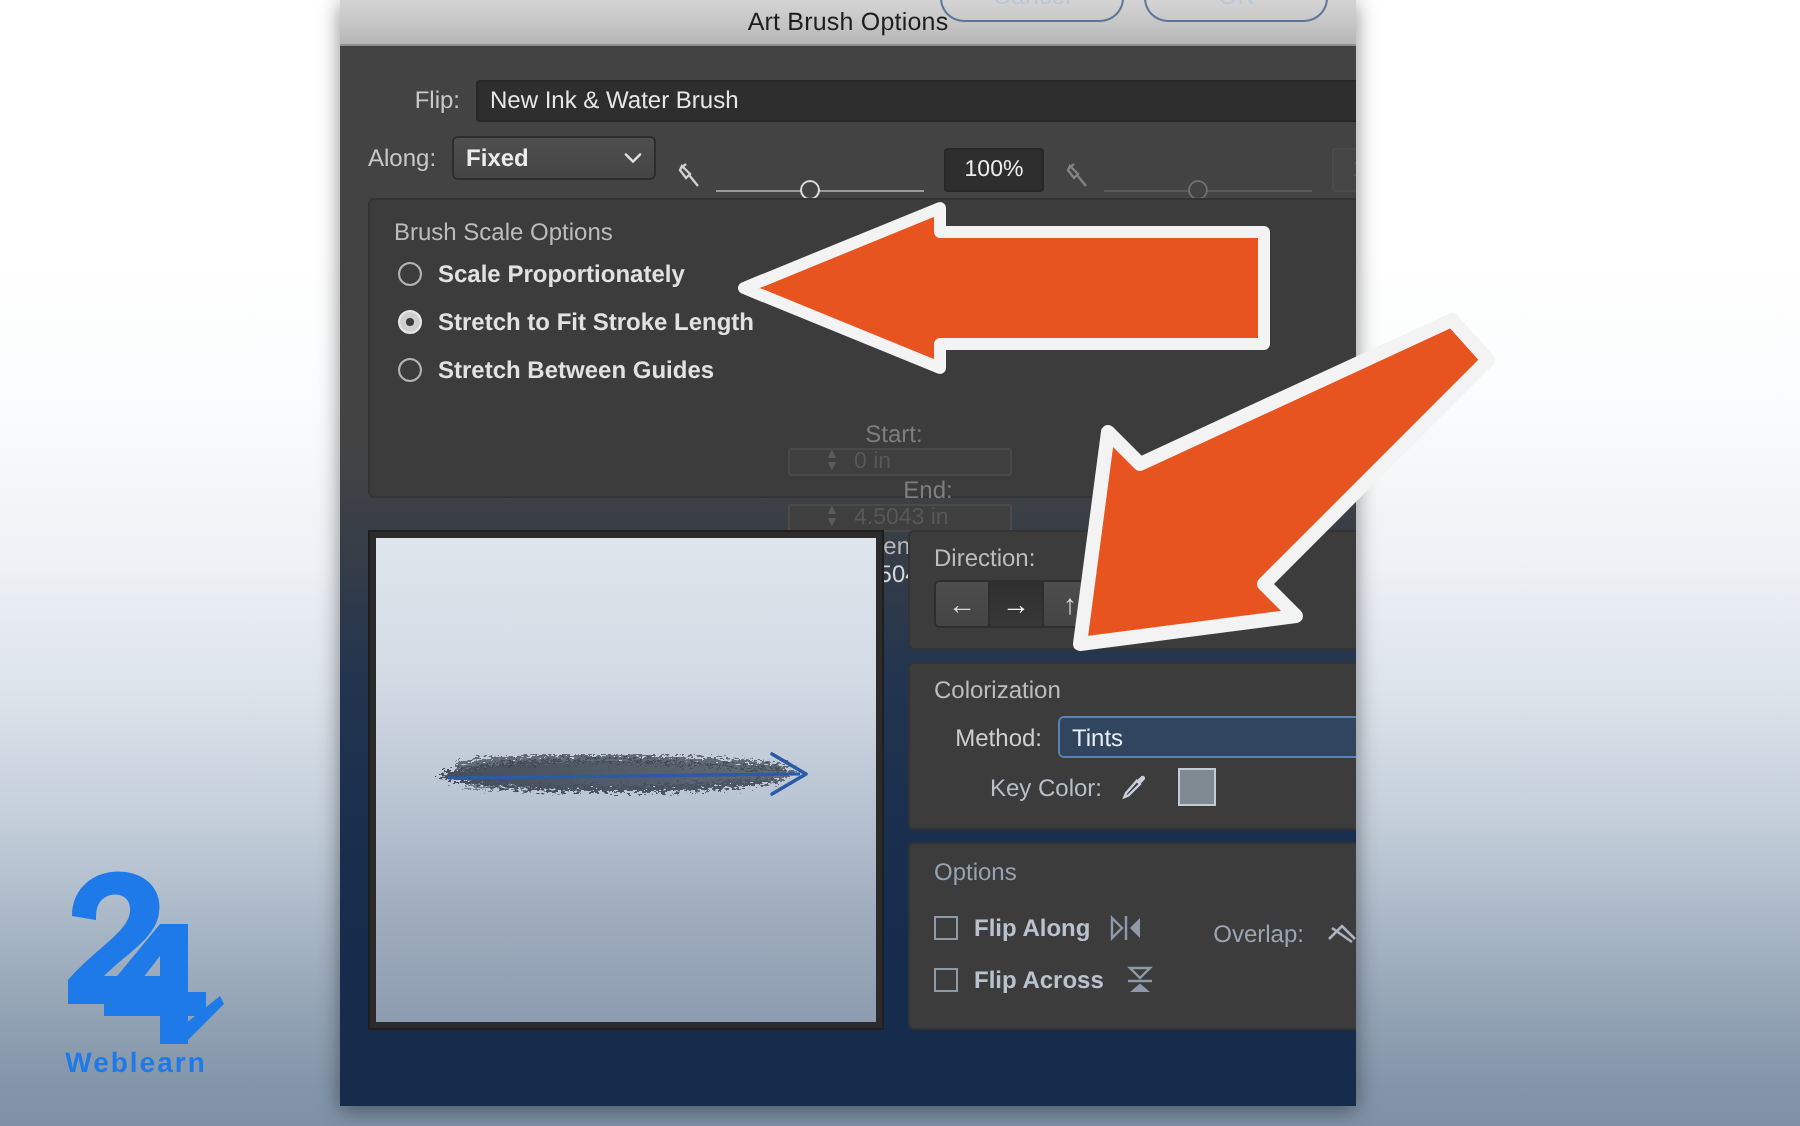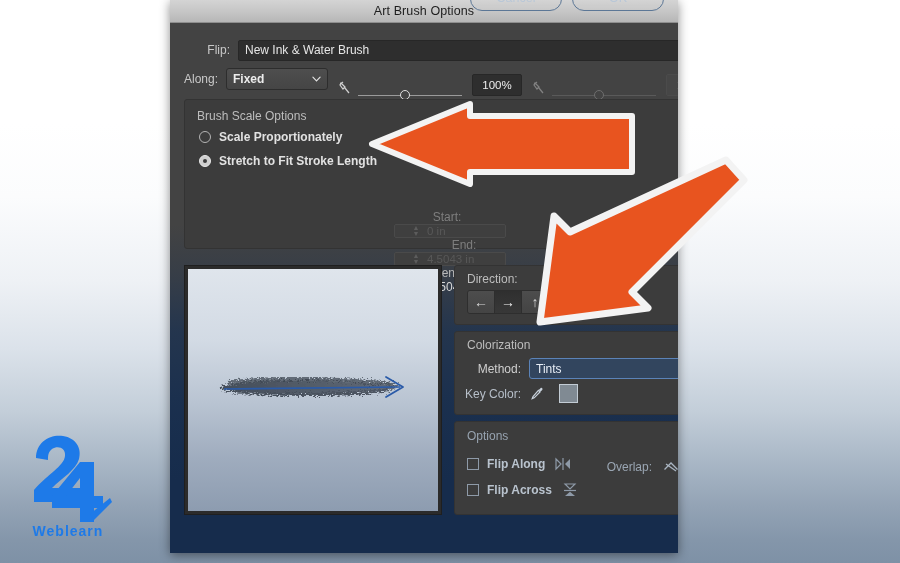--- a/index.html
+++ b/index.html
@@ -249,21 +249,21 @@
     border-radius: 3px;
     color: #e8eef6;
     font-size: 12px;
     display: flex; align-items: center;
     padding: 0 6px;
     box-sizing: border-box;
     position: relative;
   }
   #method-select .chev { position:absolute; right: 6px; top: 50%; transform: translateY(-50%); width: 9px; height: 9px; }
   #key-row { position: absolute; left: 0px; top: 52px; width: 262px; display:flex; align-items:center; }
-  #key-row .klbl { width: 66px; text-align: right; margin-right: 8px; color: #b7bfc9; font-size: 12px; }
+  #key-row .klbl { width: 66px; text-align: right; margin-right: 8px; color: #b7bfc9; font-size: 12px; padding-left: 30px; }
   .eyedropper { width: 16px; height: 16px; }
   .swatch {
     width: 19px; height: 19px;
     background: #808a93;
     border: 1.4px solid #c3ccd5;
     margin-left: 14px;
     box-sizing: border-box;
   }
   .bulb { margin-left: auto; margin-right: 12px; width: 14px; height: 18px; }
 
@@ -401,20 +401,24 @@
         <div class="panel" id="scale-panel">
           <span class="panel-title">Brush Scale Options</span>
 
           <div class="radio-row" style="top:30px">
             <span class="radio"></span>
             <span class="radio-label">Scale Proportionately</span>
           </div>
           <div class="radio-row" style="top:54px">
             <span class="radio on"></span>
             <span class="radio-label">Stretch to Fit Stroke Length</span>
+          </div>
+          <div class="radio-row" style="top:78px">
+            <span class="radio"></span>
+            <span class="radio-label">Stretch Between Guides</span>
           </div>
 
           <div id="startend-row">
             <span class="se-lbl">Start:</span>
             <div class="stepper-field">
               <span class="stepper-arrows">▲<br>▼</span>
               <span class="stepper-val">0 in</span>
             </div>
             <span class="se-lbl" style="margin-left:34px">End:</span>
             <div class="stepper-field">

